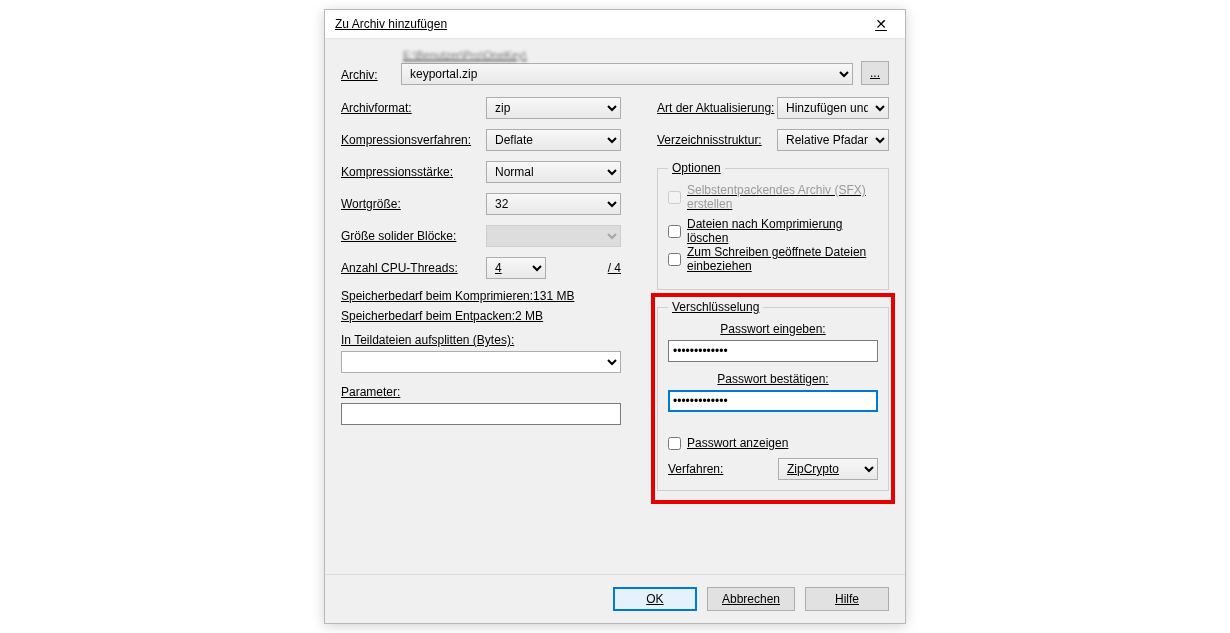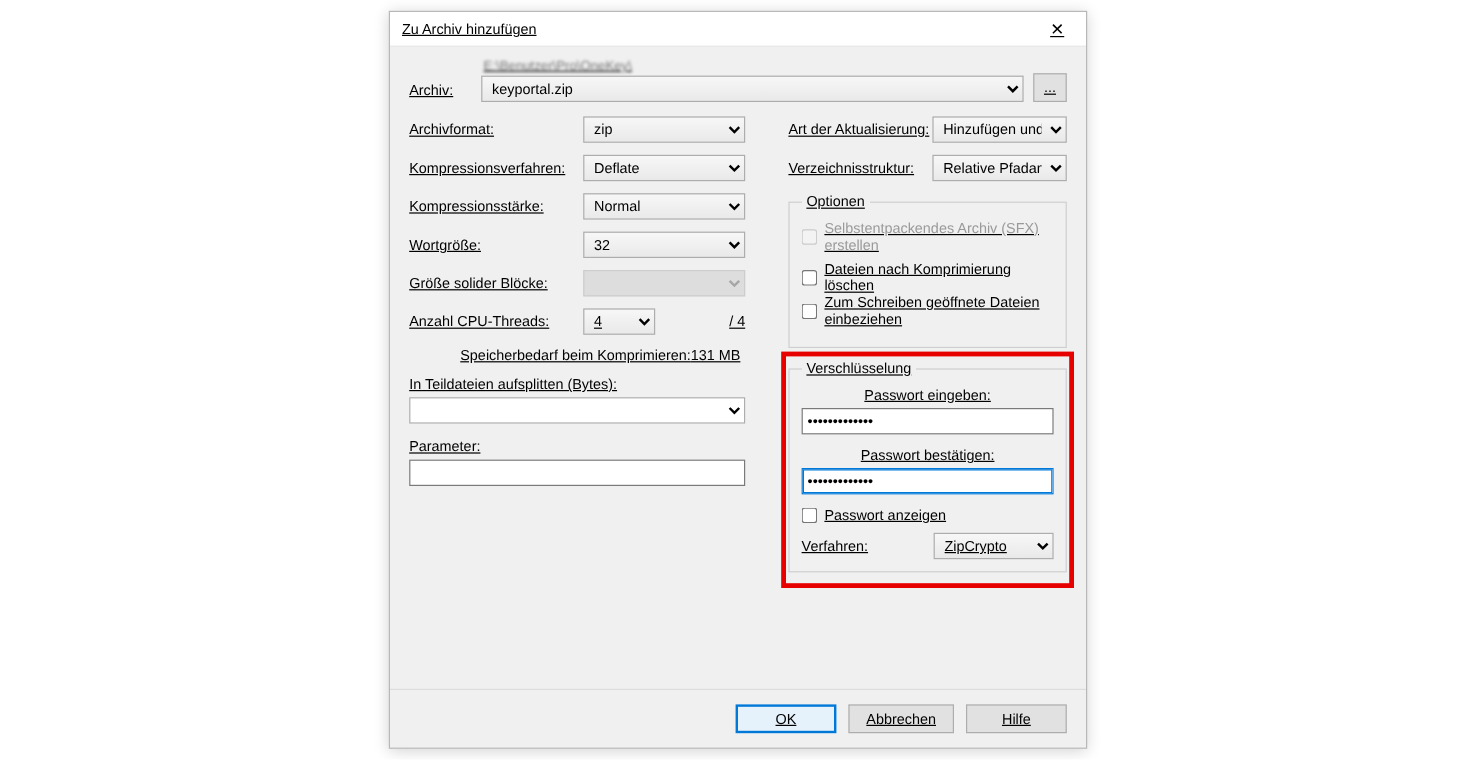--- a/index.html
+++ b/index.html
@@ -97,21 +97,21 @@
   .frow {
     display: flex;
     align-items: center;
     margin-bottom: 10px;
   }
   .frow .flbl { width: 145px; }
   .frow .fctl { flex: 1; }
   .frow .suffix { padding-left: 6px; }
   .info-row {
     display: flex;
-    justify-content: flex-end;
+    justify-content: flex-start;
     margin-bottom: 6px;
     padding-right: 4px;
   }
   .sect-label { margin-top: 10px; margin-bottom: 4px; }
   .right-top .frow .flbl { width: 120px; }
   fieldset.group {
     border: 1px solid #cfcfcf;
     margin: 0 0 10px 0;
     padding: 8px 10px 10px 10px;
   }
@@ -278,20 +278,24 @@
               <select class="combo">
                 <option>4</option>
               </select>
               <span class="suffix" style="margin-left:auto;">/ 4</span>
             </div>
           </div>
 
           <div class="info-row" style="margin-top:8px;">
             <span>Speicherbedarf beim Komprimieren:</span>
             <span>131 MB</span>
+          </div>
+          <div class="info-row">
+            <span>Speicherbedarf beim Entpacken:</span>
+            <span>2 MB</span>
           </div>
 
           <div class="sect-label">In Teildateien aufsplitten (Bytes):</div>
           <select class="combo" style="width:100%;background:#fff;">
             <option></option>
           </select>
 
           <div class="sect-label" style="margin-top:12px;">Parameter:</div>
           <input class="txt" style="width: 100%;" value="">
 
@@ -338,21 +342,21 @@
             <div class="highlight"></div>
             <fieldset class="group" style="margin-bottom:0;">
               <legend>Verschlüsselung</legend>
 
               <div class="enclbl">Passwort eingeben:</div>
               <input class="pw" value="•••••••••••••" style="">
 
               <div class="enclbl" style="margin-top:10px;">Passwort bestätigen:</div>
               <input class="pw focused" value="•••••••••••••" style="">
 
-              <label class="chk" style="margin-top:10px;">
+              <label class="chk" style="margin-top:24px;">
                 <input type="checkbox" style="">
                 <span>Passwort anzeigen</span>
               </label>
 
               <div class="methodrow">
                 <span>Verfahren:</span>
                 <select class="combo" style="width:100px;">
                   <option>ZipCrypto</option>
                 </select>
               </div>

